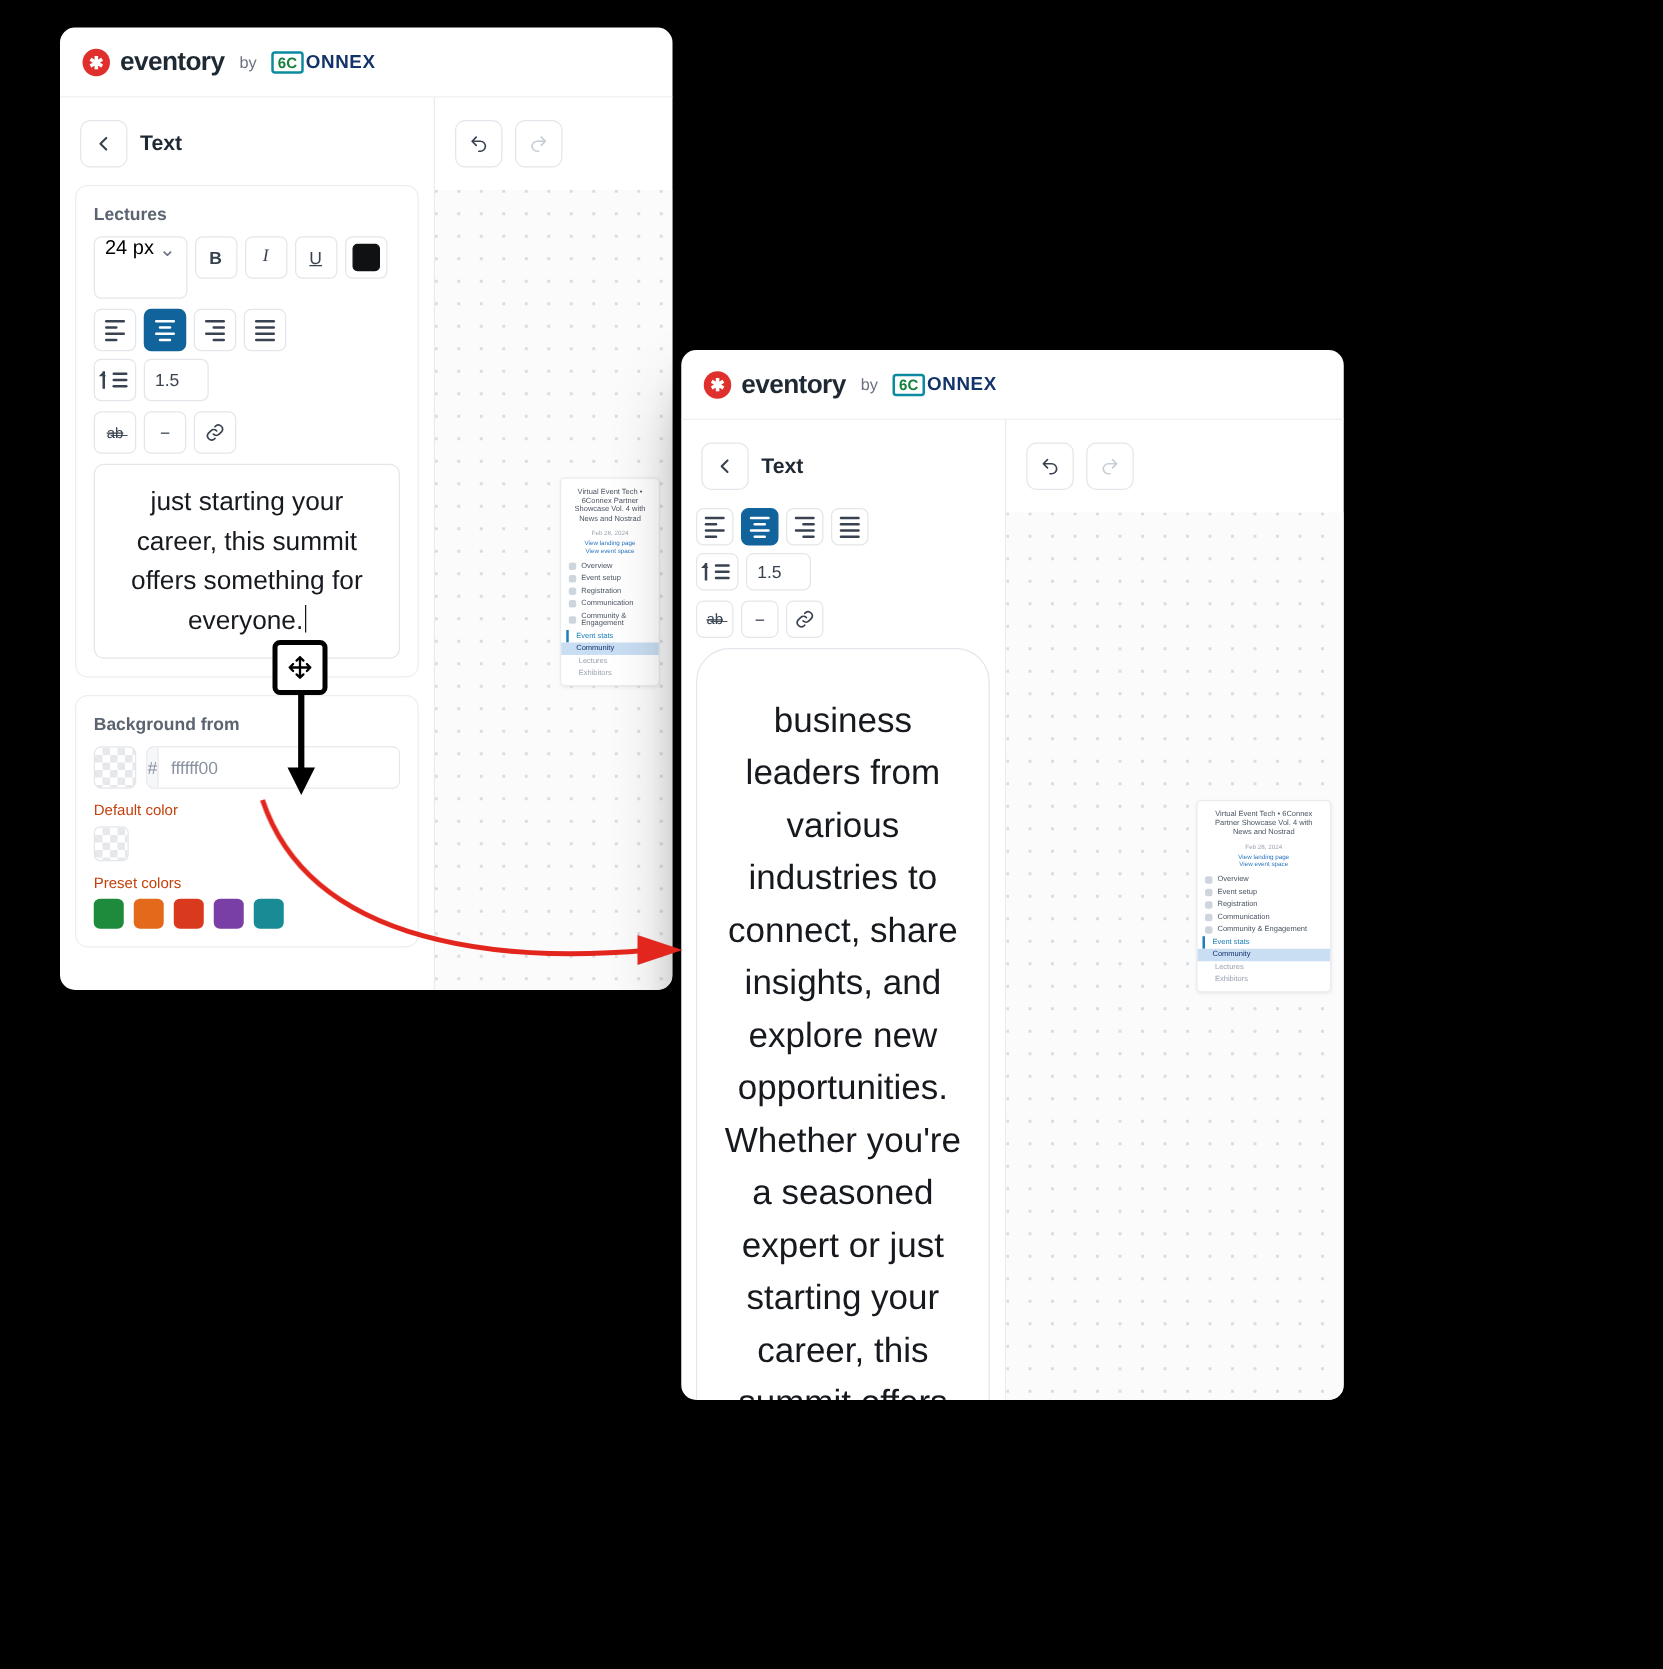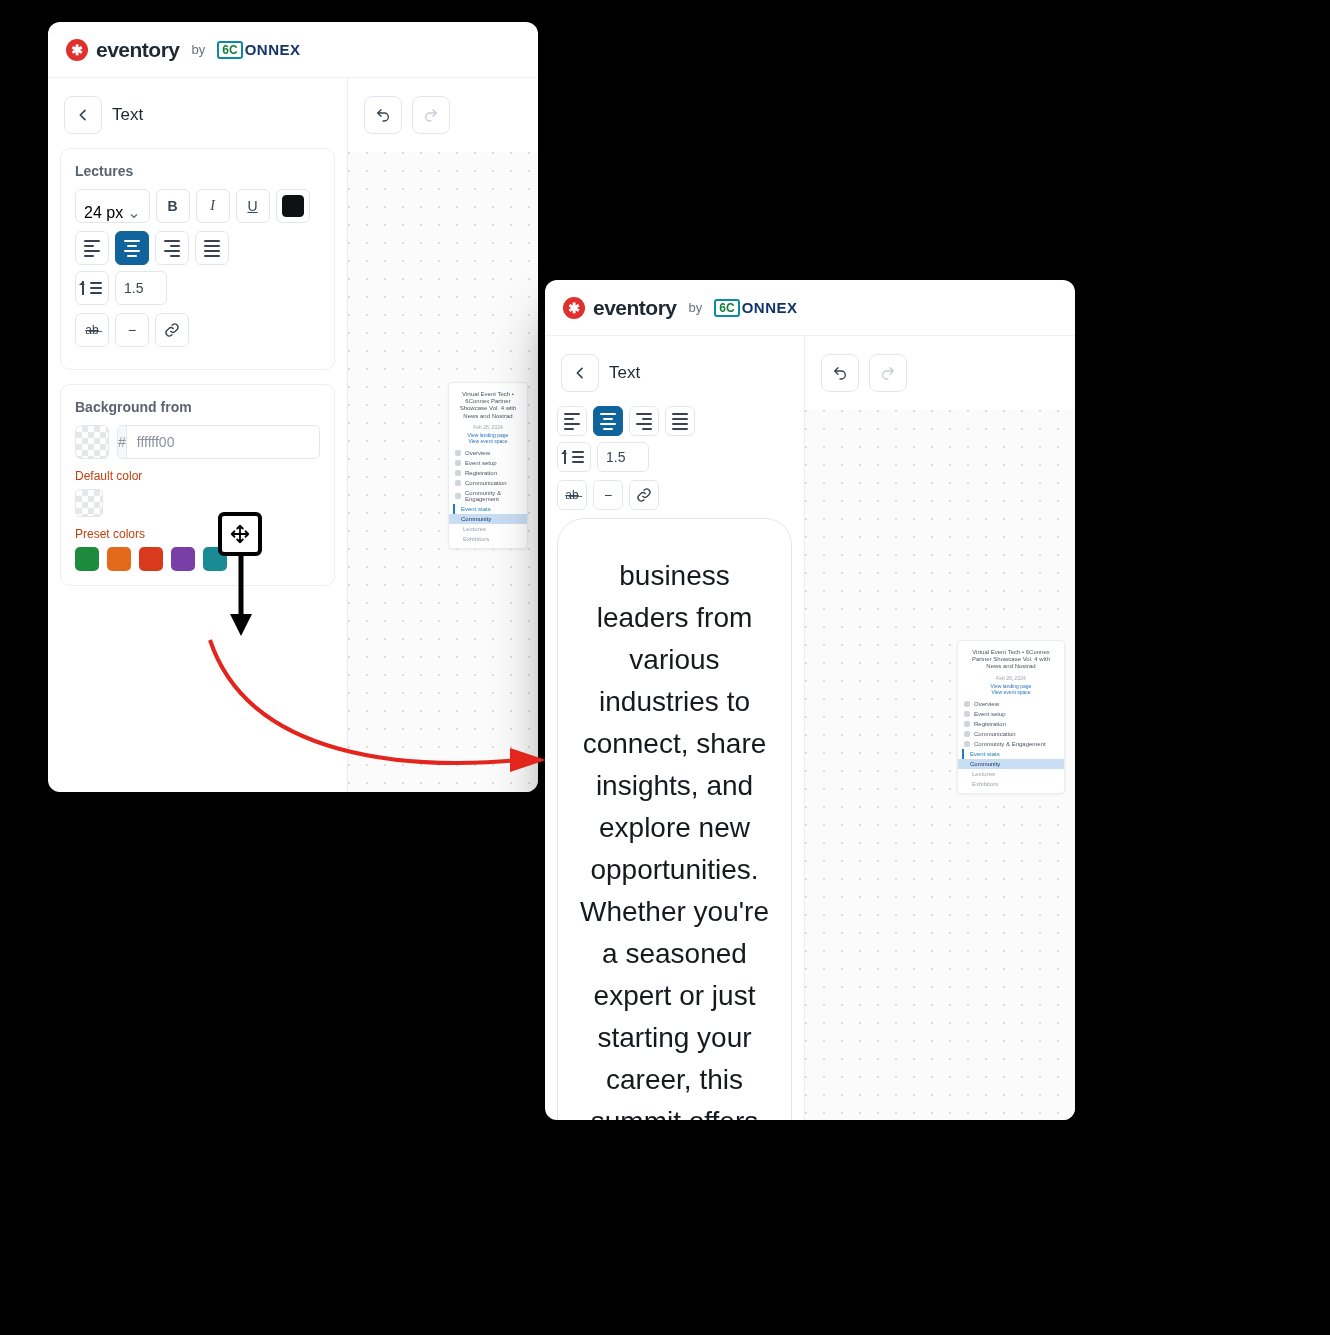--- a/index.html
+++ b/index.html
@@ -29,39 +29,39 @@
   
   .split { display: flex; height: calc(100% - 56px); }
   .sidebar { width: 300px; border-right: 1px solid #ececec; display: flex; flex-direction: column; }
   .win2 .sidebar { width: 260px; }
   .canvas { flex: 1; position: relative; overflow: hidden; }
 
   
   .side-head { display: flex; align-items: center; gap: 10px; padding: 18px 16px 14px 16px; }
   .sq-btn { width: 38px; height: 38px; border: 1px solid #e3e6ea; border-radius: 8px; background: #fff; display: flex; align-items: center; justify-content: center; color: #384250; cursor: pointer; }
   .sq-btn svg { width: 16px; height: 16px; }
-  .side-title { font-weight: 400; font-size: 17px; color: #1f2933; }
+  .side-title { font-weight: 700; font-size: 17px; color: #1f2933; }
 
   .side-body { flex: 1; overflow: auto; padding: 0 12px 16px 12px; }
 
   .card { border: 1px solid #eceef0; border-radius: 10px; margin-bottom: 14px; }
   .card-inner { padding: 14px; }
   .card-title { font-size: 14px; font-weight: 600; color: #5b6470; margin-bottom: 10px; }
 
   
   .tbar { display: flex; flex-wrap: wrap; gap: 6px; margin-bottom: 8px; }
   .tbtn {
     min-width: 34px; height: 34px; border: 1px solid #e3e6ea; border-radius: 6px;
     background: #fff; display: inline-flex; align-items: center; justify-content: center;
     font-size: 14px; color: #384250; cursor: pointer; padding: 0 6px;
   }
   .tbtn.small { min-width: 30px; height: 30px; }
   .tbtn.active { background: #11639b; border-color: #11639b; color: #fff; }
   .tbtn.blocky { padding: 0; }
-  .font-size-sel { display: inline-flex; align-items: flex-end; gap: 4px; height: 34px; border: 1px solid #e3e6ea; border-radius: 6px; padding: 0 8px; cursor: pointer; }
+  .font-size-sel { display: inline-flex; align-items: flex-start; gap: 4px; height: 50px; border: 1px solid #e3e6ea; border-radius: 6px; padding: 0 8px; cursor: pointer; }
   .font-size-sel .chev { color: #6b7280; }
   .line-height-box { display: inline-flex; align-items: center; gap: 6px; }
   .line-height-box .val { width: 52px; height: 34px; border: 1px solid #e3e6ea; border-radius: 6px; display: flex; align-items: center; padding: 0 8px; font-size: 14px; color: #384250; }
   .color-sw { width: 22px; height: 22px; border-radius: 4px; background: #0f1112; border: 1px solid #0f1112; }
   .tbtn .ic { width: 16px; height: 16px; }
   .tbtn.sampletxt { font-family: serif; }
   .bold-i { font-weight: 700; }
   .ital-i { font-style: italic; font-family: serif; }
   .under-i { text-decoration: underline; }
 
@@ -234,20 +234,23 @@
                 <div class="tbtn">
                     <span>−</span>
                   </div>
                 <div class="tbtn">
                   <svg class="ic" viewBox="0 0 24 24">
                       <path d="M10 14a5 5 0 0 0 7 0l3-3a5 5 0 0 0-7-7l-1 1M14 10a5 5 0 0 0-7 0l-3 3a5 5 0 0 0 7 7l1-1" fill="none" stroke="currentColor" stroke-width="2" stroke-linecap="round"></path>
                     </svg>
                 </div>
               </div>
 
+              <div class="textbox">
+                <span>just starting your career, this summit offers something for everyone.</span><span class="cursor-bar"></span>
+              </div>
             </div>
           </div>
 
           <div class="card">
             <div class="card-inner">
               <div class="card-title">Background from</div>
               <div class="bg-row">
                 <div class="checker"></div>
                 <div class="hex-wrap">
                   <div class="hash">#</div>

